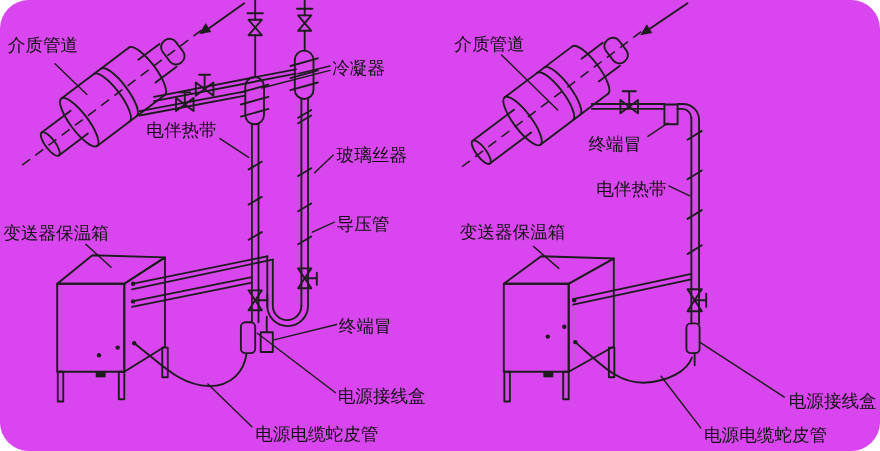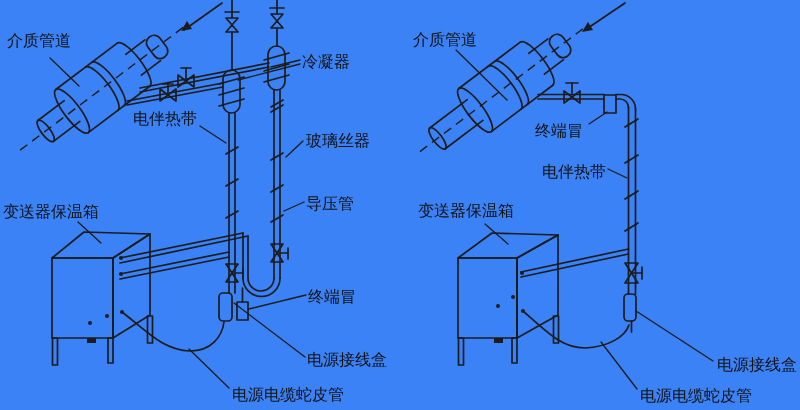--- a/index.html
+++ b/index.html
@@ -1,17 +1,17 @@
 <!DOCTYPE html>
 <html><head>
 <meta charset="utf-8">
 <style>
   html,body{margin:0;padding:0;background:#ffffff;}
-  .stage{position:relative;width:800px;height:410px;background:#3b82f6;overflow:hidden;
-         font-family:"DejaVu Sans","Liberation Sans",sans-serif;}
+  .stage{position:relative;width:800px;height:410px;background:#d946ef;overflow:hidden;
+         font-family:"DejaVu Sans","Liberation Sans",sans-serif;border-radius:26px;}
   svg{position:absolute;left:0;top:0;display:block;}
   .ln{stroke:#1c1c1c;stroke-width:1.7;fill:none;stroke-linecap:round;stroke-linejoin:round;}
   .tn{stroke:#1c1c1c;stroke-width:1.3;fill:none;stroke-linecap:round;}
   .dsh{stroke:#1c1c1c;stroke-width:1.4;fill:none;stroke-dasharray:9 6;}
   .fl{fill:#1c1c1c;stroke:none;}
   text.lbl{fill:#111111;font-size:16px;font-family:"DejaVu Sans","Liberation Sans",sans-serif;}
 </style>
 </head>
 <body>
 

